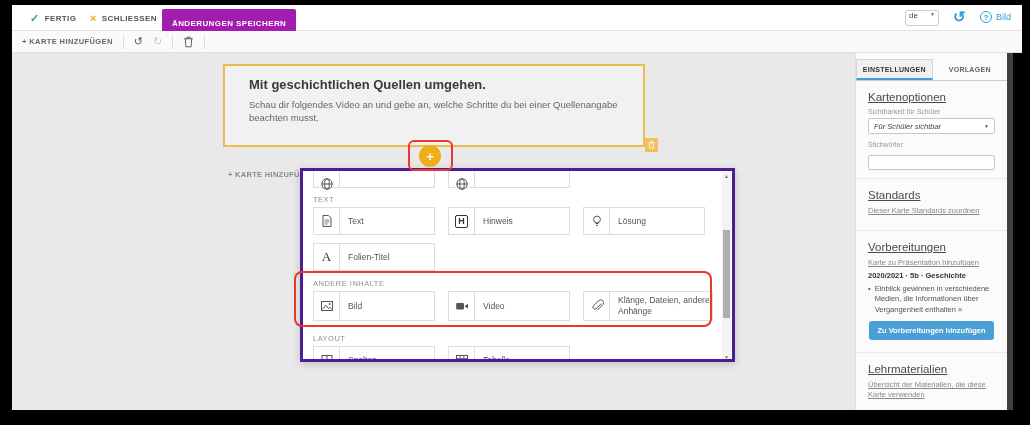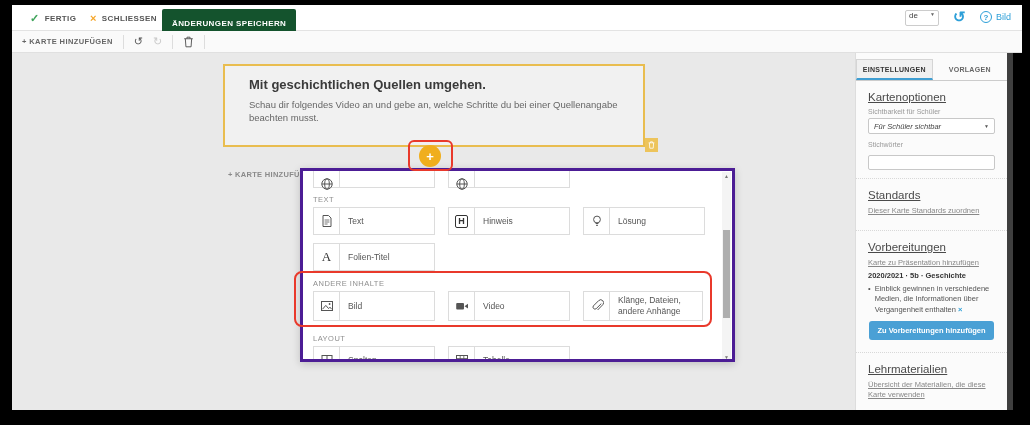--- a/index.html
+++ b/index.html
@@ -6,21 +6,21 @@
   html,body { width:1030px; height:425px; background:#000; font-family:"Liberation Sans", sans-serif; overflow:hidden; }
   #window { position:absolute; left:12px; top:5px; width:1010px; height:405px; background:#fff; overflow:hidden; }
 
   
   #topbar { position:relative; height:26px; background:#fff; border-bottom:1px solid #e3e3e3; }
   .tb-item { position:absolute; top:0; height:26px; display:flex; align-items:center; gap:5px; font-size:8px; font-weight:bold; color:#555; letter-spacing:.4px; cursor:pointer; }
   #done-btn { left:18px; }
   #close-btn { left:78px; }
   .glyph-check { color:#3fa45b; font-size:11px; font-weight:bold; }
   .glyph-x { color:#f5a62a; font-size:11px; font-weight:bold; }
-  #save-btn { position:absolute; left:150px; top:4px; height:28px; padding:0 10px; background:#14532d; color:#fff; font-size:8px; font-weight:bold; letter-spacing:.4px; border:none; border-radius:2px; display:flex; align-items:center; }
+  #save-btn { position:absolute; left:150px; top:4px; height:28px; padding:0 10px; background:#a21caf; color:#fff; font-size:8px; font-weight:bold; letter-spacing:.4px; border:none; border-radius:2px; display:flex; align-items:center; }
   #lang-select { position:absolute; left:893px; top:5px; width:34px; height:16px; border:1px solid #ccc; border-radius:2px; font-size:8px; color:#444; display:flex; justify-content:center; gap:12px; background:#fff; }
   #lang-select .caret { font-size:5px; color:#666; }
   #history-btn { position:absolute; left:941px; top:3px; color:#2d9fd8; font-size:15px; font-weight:bold; cursor:pointer; }
   #help-link { position:absolute; left:968px; top:6px; display:flex; align-items:center; gap:4px; color:#2d9fd8; font-size:9px; cursor:pointer; }
   #help-link .qmark { width:12px; height:12px; border:1.3px solid #2d9fd8; border-radius:50%; font-size:8px; font-weight:bold; display:flex; align-items:center; justify-content:center; }
 
   
   #toolbar { position:relative; height:22px; background:#fafafa; border-bottom:1px solid #e0e0e0; display:flex; align-items:center; padding-left:10px; gap:10px; }
   #add-card-btn { font-size:7.5px; font-weight:bold; color:#666; letter-spacing:.4px; cursor:pointer; }
   .tool-sep { width:1px; height:14px; background:#ddd; }
@@ -212,21 +212,21 @@
       </div>
       <div class="pp-item" style="left:145px; top:120px; height:30px;">
         <span class="ico-cell">
           <svg viewBox="0 0 14 14">
               <rect x="1.2" y="4" width="7.8" height="6.5" rx="1" fill="#555"></rect>
               <path d="M9.5 7.2 13 4.8v4.8z" fill="#555"></path>
             </svg>
         </span>
           <span class="lbl">Video</span>
       </div>
-      <div class="pp-item" style="left:280px; top:120px; height:30px; width:120px;">
+      <div class="pp-item" style="left:280px; top:120px; height:30px; width:130px;">
         <span class="ico-cell">
           <svg viewBox="0 0 14 14">
               <path d="M11.3 4.6 6.2 9.7a2 2 0 0 1-2.8-2.8l5.3-5.3a2.9 2.9 0 0 1 4.1 4.1L7.6 11" fill="none" stroke="#555" stroke-width="1"></path>
             </svg>
         </span>
           <span class="lbl">Klänge, Dateien, andere Anhänge</span>
       </div>
 
       <div class="pp-label" style="left:10px; top:163px;">LAYOUT</div>
 

